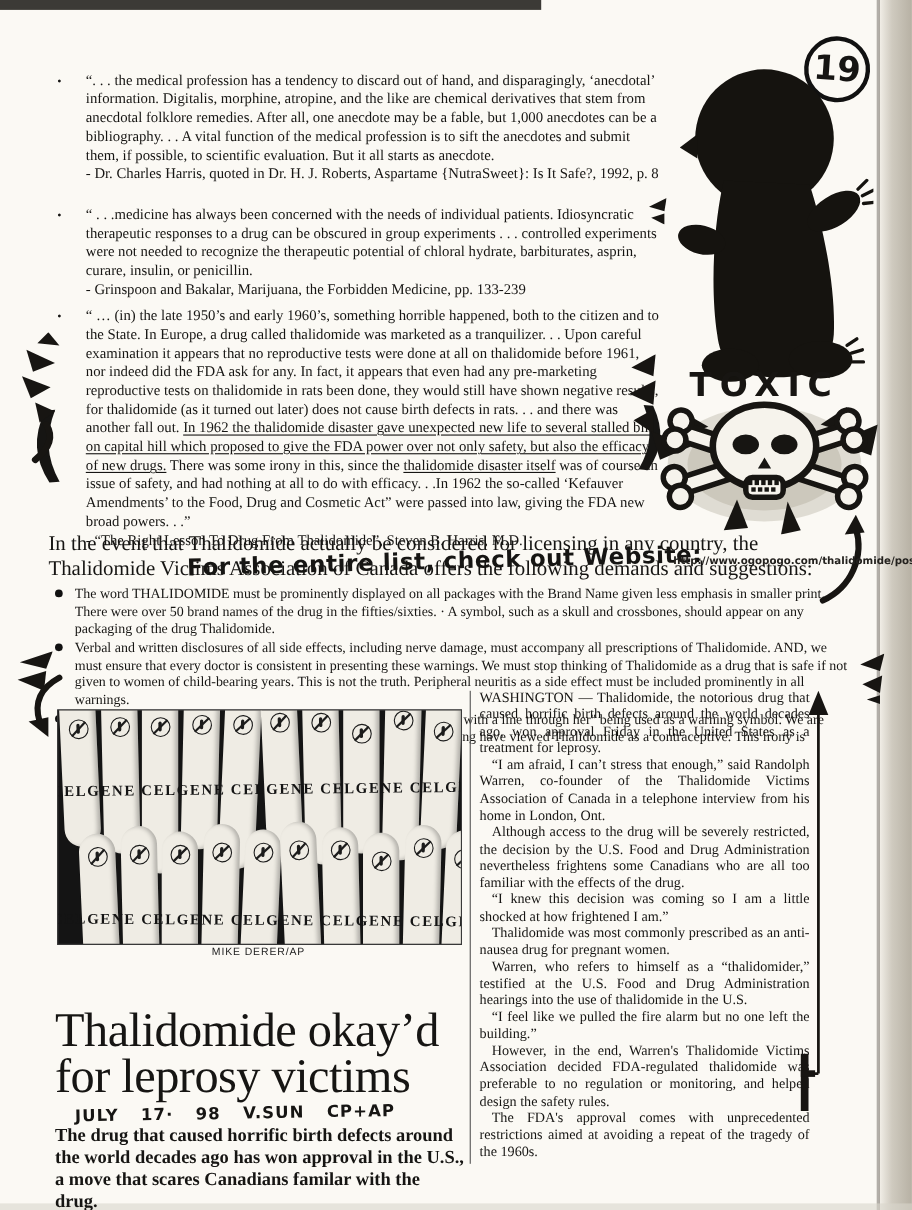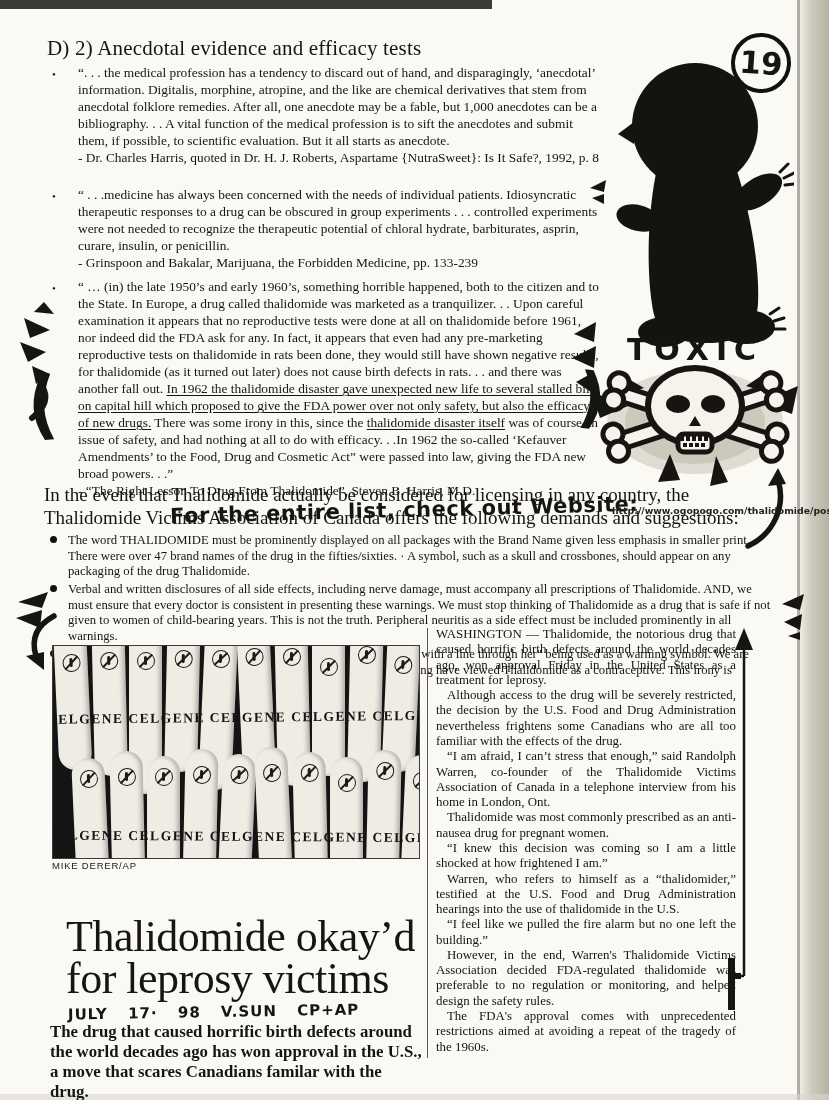--- a/index.html
+++ b/index.html
@@ -39,26 +39,26 @@
   svg text{font-family:"DejaVu Sans",sans-serif;}
 
   
   .photo{position:absolute;left:52px;top:645px;width:366px;height:212px;background:#141414;border:1px solid #3a3a3a;overflow:hidden;}
   .capsule{position:absolute;background:#efece4;border-radius:17px;box-shadow:inset -3px 0 4px rgba(0,0,0,.25);}
   .no-preg{position:absolute;left:50%;transform:translateX(-50%);width:16px;height:16px;border:1.7px solid #1c1c1c;border-radius:50%;}
   .no-preg::before{content:"";position:absolute;left:6px;top:2.5px;width:3.4px;height:9.5px;background:#1c1c1c;border-radius:2px;}
   .no-preg::after{content:"";position:absolute;left:7px;top:-1px;width:2px;height:17.5px;background:#1c1c1c;transform:rotate(45deg);}
   .brand-strip{position:absolute;left:-6px;white-space:nowrap;font-family:"Liberation Serif",serif;font-weight:700;
     font-size:13.5px;letter-spacing:1.5px;color:#141414;transform:rotate(-.6deg);}
-  .credit{position:absolute;left:52px;top:860px;width:366px;text-align:left;font-size:9.5px;letter-spacing:.8px;font-family:"Liberation Sans",sans-serif;color:#222;}
+  .credit{position:absolute;left:52px;top:860px;width:366px;text-align:center;font-size:9.5px;letter-spacing:.8px;font-family:"Liberation Sans",sans-serif;color:#222;}
   .caption{position:absolute;left:52px;top:872px;width:368px;font-size:13.8px;line-height:1.18;}
   .caption b{font-weight:700;}
 
   
-  .headline{position:absolute;left:50px;top:916px;width:380px;font-size:44px;line-height:.96;letter-spacing:-.5px;margin-left:16px;}
+  .headline{position:absolute;left:50px;top:916px;width:380px;font-size:44px;line-height:.96;letter-spacing:-.5px;}
   .hand-date{position:absolute;left:68px;top:1003px;font-size:15px;letter-spacing:1px;word-spacing:14px;transform:rotate(-1deg);white-space:nowrap;}
   .deck{position:absolute;left:50px;top:1022px;width:372px;font-size:16.8px;line-height:1.2;font-weight:700;}
 
   
   .colrule{position:absolute;left:427px;top:628px;width:1px;height:430px;background:#555;}
   .article{position:absolute;left:436px;top:627px;width:300px;font-size:12.9px;line-height:1.185;text-align:justify;}
   .article p{margin:0;text-indent:11px;}
   .article p.first{text-indent:0;}
 
   .handmark{position:absolute;}
@@ -69,21 +69,20 @@
 
   <div class="scan-top"></div>
   <div class="scan-right"></div>
   <div class="scan-right-line"></div>
   <div class="scan-bottom"></div>
 
   <div class="pagenum">
     <span>19</span>
   </div>
 
-  <div class="heading">D) 2) Anecdotal evidence and efficacy tests</div>
 
   <div class="quote q1">
     <span class="bullet">•</span>
     <span>“. . . the medical profession has a tendency to discard out of hand, and disparagingly, ‘anecdotal’ information. Digitalis, morphine, atropine, and the like are chemical derivatives that stem from anecdotal folklore remedies. After all, one anecdote may be a fable, but 1,000 anecdotes can be a bibliography. . . A vital function of the medical profession is to sift the anecdotes and submit them, if possible, to scientific evaluation. But it all starts as anecdote.</span>
     <div class="attr">- Dr. Charles Harris, quoted in Dr. H. J. Roberts, Aspartame {NutraSweet}: Is It Safe?, 1992, p. 8</div>
   </div>
 
   <div class="quote q2">
     <span class="bullet">•</span>
     <span>“ . . .medicine has always been concerned with the needs of individual patients. Idiosyncratic therapeutic responses to a drug can be obscured in group experiments . . . controlled experiments were not needed to recognize the therapeutic potential of chloral hydrate, barbiturates, asprin, curare, insulin, or penicillin.</span>
@@ -185,21 +184,21 @@
     <polygon points="36,0 26,18 44,16" fill="#171512"></polygon>
   </svg>
 
   <div class="intro">In the event that Thalidomide actually be considered for licensing in any country, the Thalidomide Victims Association of Canada offers the following demands and suggestions:</div>
   <div class="hand-note hand">For the entire list, check out Website:</div>
   <div class="url">http://www.ogopogo.com/thalidomide/position.html</div>
 
   <div class="demands">
     <div class="demand">
       <span class="dot"></span>
-      <span>The word THALIDOMIDE must be prominently displayed on all packages with the Brand Name given less emphasis in smaller print. There were over 47 brand names of the drug in the fifties/sixties. · A symbol, such as a skull and crossbones, should appear on any packaging of the drug Thalidomide.</span>
+      <span>The word THALIDOMIDE must be prominently displayed on all packages with the Brand Name given less emphasis in smaller print. There were over 50 brand names of the drug in the fifties/sixties. · A symbol, such as a skull and crossbones, should appear on any packaging of the drug Thalidomide.</span>
     </div>
     <div class="demand">
       <span class="dot"></span>
       <span>Verbal and written disclosures of all side effects, including nerve damage, must accompany all prescriptions of Thalidomide. AND, we must ensure that every doctor is consistent in presenting these warnings. We must stop thinking of Thalidomide as a drug that is safe if not given to women of child-bearing years. This is not the truth. Peripheral neuritis as a side effect must be included prominently in all warnings.</span>
     </div>
     <div class="demand">
       <span class="dot"></span>
       <span>We are concerned about the symbol of a "pregnant woman in a circle with a line through her" being used as a warning symbol. We are aware that some people, not educated about the symbols' exact meaning have viewed Thalidomide as a contraceptive. This irony is frightening to us.</span>
     </div>
   </div>
@@ -284,24 +283,24 @@
     </div>
   <div class="credit">MIKE DERER/AP</div>
 
   <div class="headline">Thalidomide okay’d for leprosy victims</div>
   <div class="hand-date hand">JULY 17· 98 V.SUN CP+AP</div>
   <div class="deck">The drug that caused horrific birth defects around the world decades ago has won approval in the U.S., a move that scares Canadians familar with the drug.</div>
 
   <div class="colrule"></div>
   <div class="article">
     <p class="first">WASHINGTON — Thalidomide, the notorious drug that caused horrific birth defects around the world decades ago, won approval Friday in the United States as a treatment for leprosy.</p>
+    <p>“I am afraid, I can’t stress that enough,” said Randolph Warren, co-founder of the Thalidomide Victims Association of Canada in a telephone interview from his home in London, Ont.</p>
     <p>Although access to the drug will be severely restricted, the decision by the U.S. Food and Drug Administration nevertheless frightens some Canadians who are all too familiar with the effects of the drug.</p>
-    <p>“I am afraid, I can’t stress that enough,” said Randolph Warren, co-founder of the Thalidomide Victims Association of Canada in a telephone interview from his home in London, Ont.</p>
+    <p>“I knew this decision was coming so I am a little shocked at how frightened I am.”</p>
     <p>Thalidomide was most commonly prescribed as an anti-nausea drug for pregnant women.</p>
-    <p>“I knew this decision was coming so I am a little shocked at how frightened I am.”</p>
     <p>Warren, who refers to himself as a “thalidomider,” testified at the U.S. Food and Drug Administration hearings into the use of thalidomide in the U.S.</p>
     <p>“I feel like we pulled the fire alarm but no one left the building.”</p>
     <p>However, in the end, Warren's Thalidomide Victims Association decided FDA-regulated thalidomide was preferable to no regulation or monitoring, and helped design the safety rules.</p>
     <p>The FDA's approval comes with unprecedented restrictions aimed at avoiding a repeat of the tragedy of the 1960s.</p>
 
   </div>
 
   <svg class="handmark" style="left:724px;top:628px;" width="34" height="390" viewBox="0 0 34 390">
     <polygon points="20,0 11,22 29,22" fill="#171512"></polygon>
     <line x1="20" y1="18" x2="20" y2="348" stroke="#171512" stroke-width="2.5"></line>

